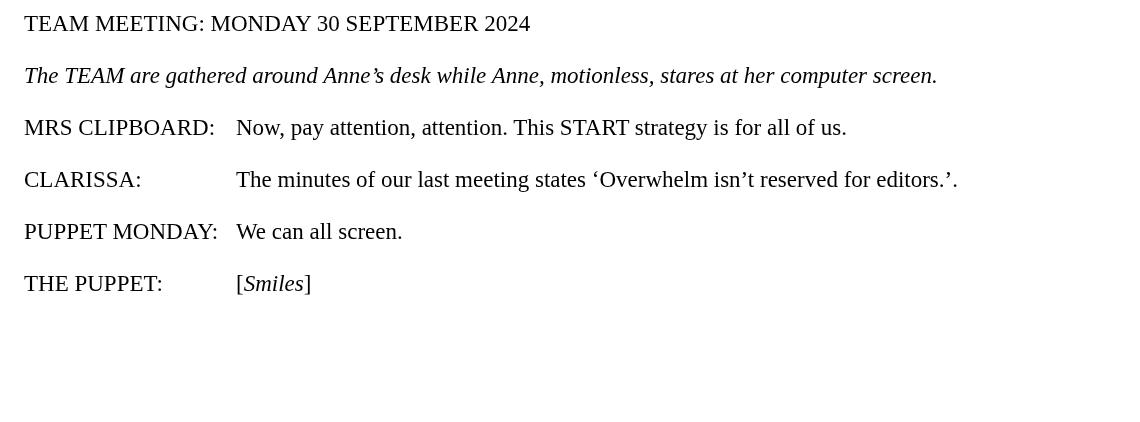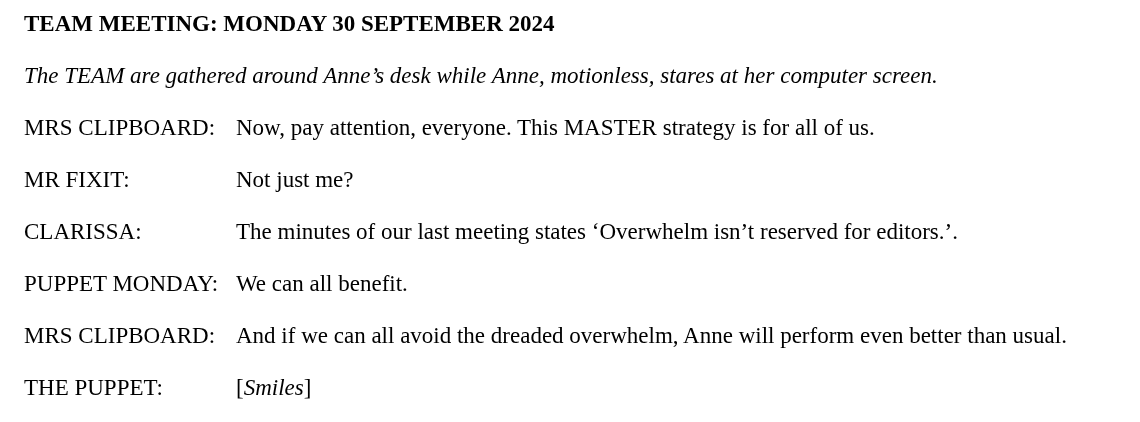--- a/index.html
+++ b/index.html
@@ -17,21 +17,21 @@
   }
   .page {
     padding: 10px 24px 0 24px;
   }
   p {
     margin: 0 0 24px 0;
     line-height: 28px;
     white-space: nowrap;
   }
   .title {
-    font-weight: bold;
+    font-weight: normal;
   }
   .stage {
     font-style: italic;
     font-family: Liberation Serif, serif;
   }
   .speaker {
     display: inline-block;
     min-width: 206px;
   }
   .speaker .name {
@@ -48,36 +48,30 @@
 </head>
 <body>
 
 <div class="page">
 
   <p class="title">TEAM MEETING: MONDAY 30 SEPTEMBER 2024</p>
 
   <p class="stage">The TEAM are gathered around Anne’s desk while Anne, motionless, stares at her computer screen.</p>
 
   <p class="dialogue-line">
-    <span class="speaker"><span class="name">MRS CLIPBOARD</span><span>:</span></span><span class="dialogue-text">Now, pay attention, everyone. This MASTER strategy is for all of us.</span>
+    <span class="speaker"><span class="name">MRS CLIPBOARD</span><span>:</span></span><span class="dialogue-text">Now, pay attention, attention. This START strategy is for all of us.</span>
   </p>
 
-  <p class="dialogue-line">
-    <span class="speaker"><span class="name">MR FIXIT</span><span>:</span></span><span class="dialogue-text">Not just me?</span>
-  </p>
 
   <p class="dialogue-line">
     <span class="speaker"><span class="name">CLARISSA</span><span>:</span></span><span class="dialogue-text">The minutes of our last meeting states ‘Overwhelm isn’t reserved for editors.’.</span>
   </p>
 
   <p class="dialogue-line">
-    <span class="speaker"><span class="name">PUPPET MONDAY</span><span>:</span></span><span class="dialogue-text">We can all benefit.</span>
+    <span class="speaker"><span class="name">PUPPET MONDAY</span><span>:</span></span><span class="dialogue-text">We can all screen.</span>
   </p>
 
-  <p class="dialogue-line">
-    <span class="speaker"><span class="name">MRS CLIPBOARD</span><span>:</span></span><span class="dialogue-text">And if we can all avoid the dreaded overwhelm, Anne will perform even better than usual.</span>
-  </p>
 
   <p class="dialogue-line">
     <span class="speaker"><span class="name">THE PUPPET</span><span>:</span></span><span class="dialogue-text"><span>[</span><span class="italic">Smiles</span><span>]</span></span>
   </p>
 
 </div>
 
 </body></html>

